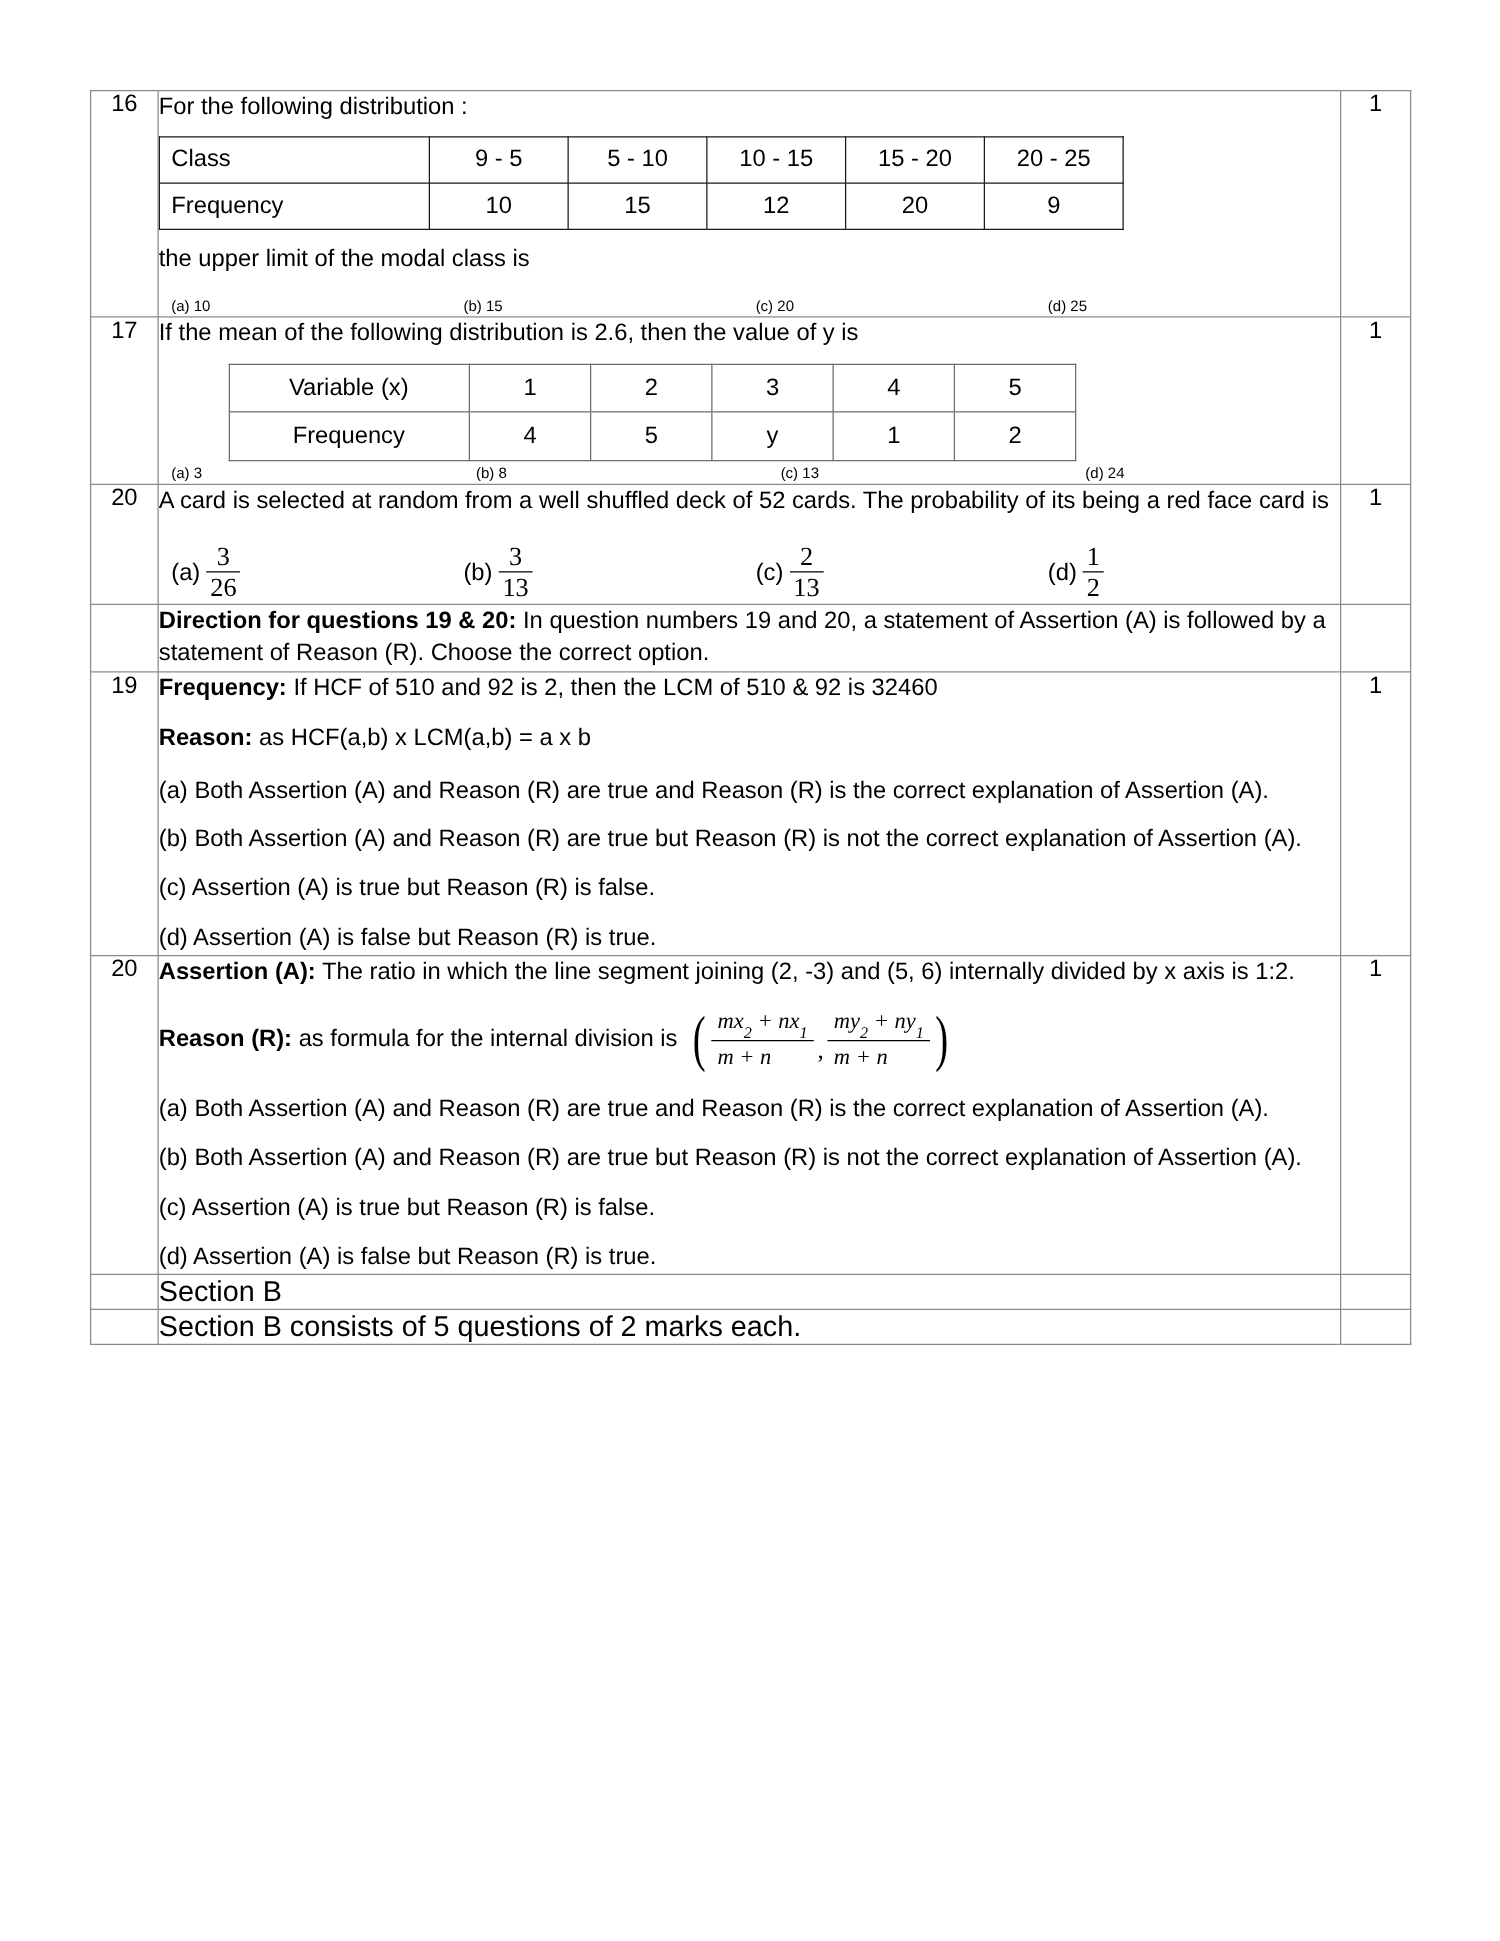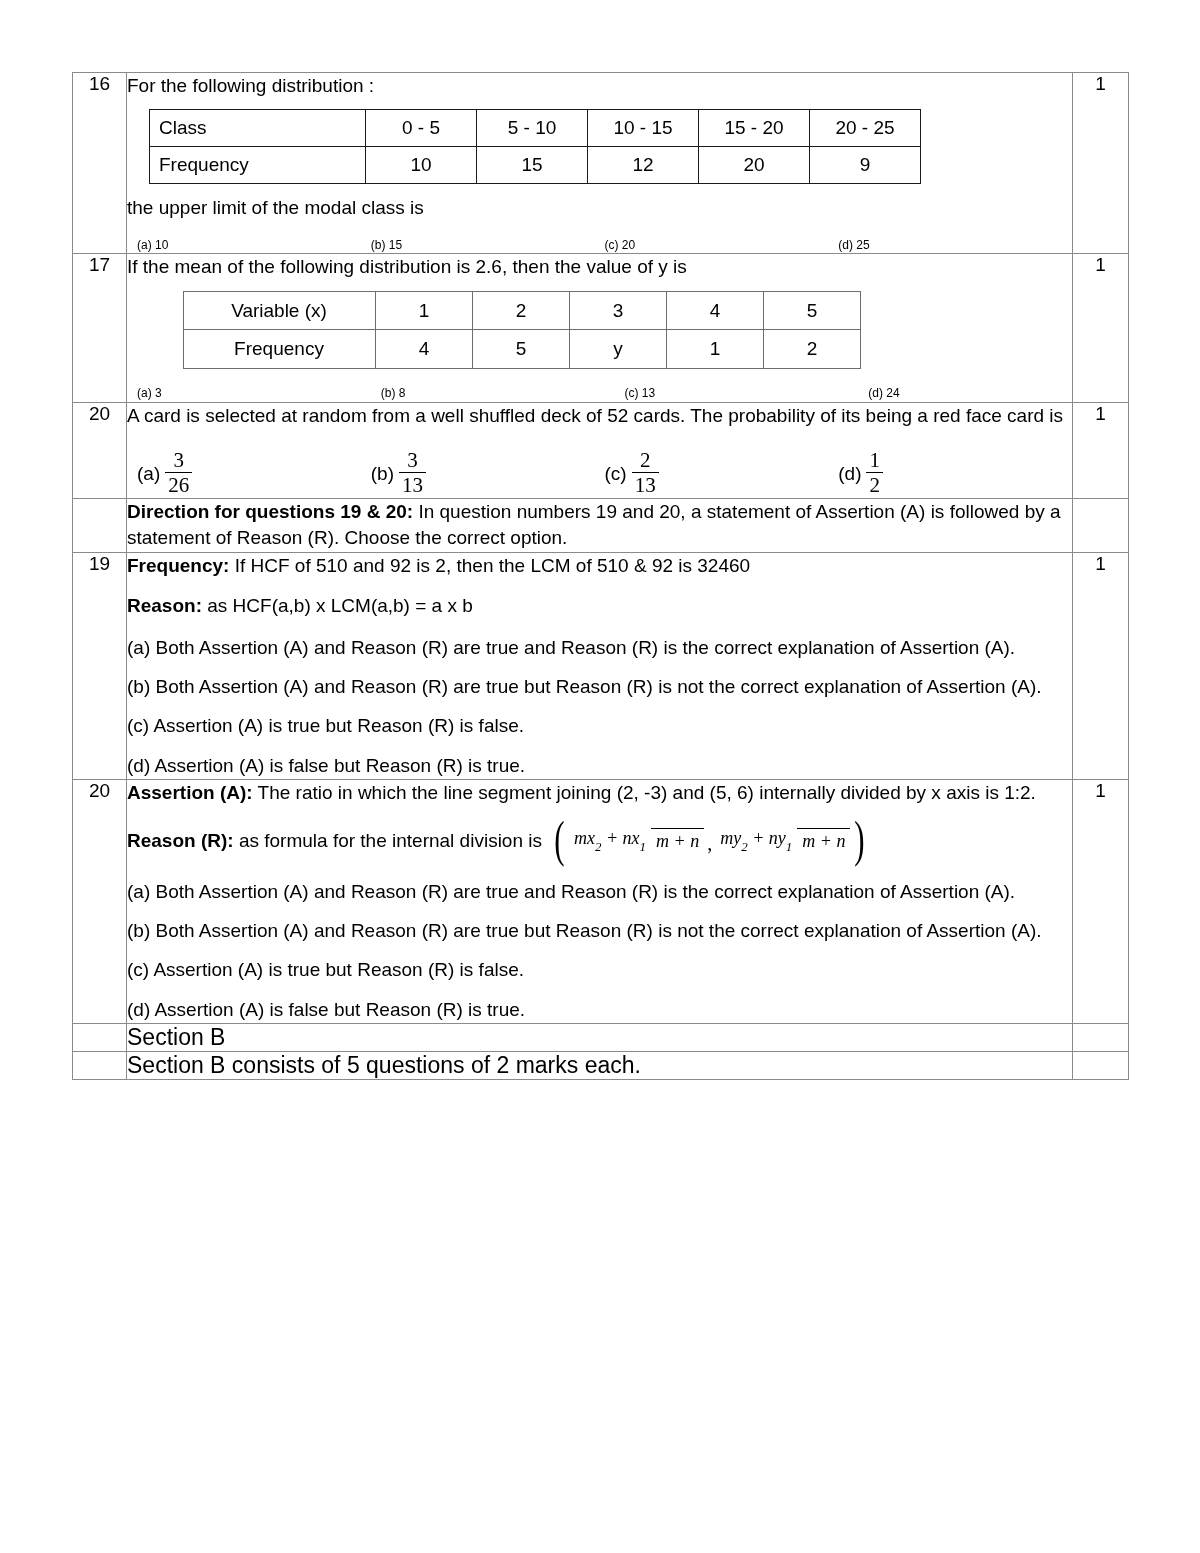--- a/index.html
+++ b/index.html
@@ -108,21 +108,21 @@
   }
   .frac .den {
     padding: 1px 3px 0 3px;
     border-top: 1.6px solid #000;
   }
 
   
   .dtable {
     border-collapse: collapse;
     margin-top: 10px;
-    margin-left: 22px;
+    margin-left: 0;
     font-size: 19px;
   }
   .dtable td {
     border: 1.7px solid #1a1a1a;
     padding: 6px 10px;
     text-align: center;
     line-height: 1.25;
     white-space: nowrap;
   }
   .dtable td.rowlabel {
@@ -163,21 +163,21 @@
     font-style: normal;
     font-family: "Liberation Serif", serif;
     line-height: 0.78;
     position: relative;
     top: -1px;
     transform: scaleX(0.62);
     display: inline-block;
   }
   .mfrac {
     display: inline-flex;
-    flex-direction: row;
+    flex-direction: column;
     font-size: 18px;
     line-height: 1.18;
     margin: 0 1px;
   }
   .mfrac .mnum { padding: 0 5px 2px 5px; white-space: nowrap; }
   .mfrac .mden { padding: 2px 5px 0 5px; border-top: 1.5px solid #000; white-space: nowrap; }
   .mcomma {
     font-style: normal;
     font-family: "Liberation Serif", serif;
     font-size: 20px;
@@ -216,21 +216,21 @@
 
       <tr>
         <td class="numcell">16</td>
         <td class="bodycell">
           <div class="qtext">For the following distribution :</div>
 
           <table class="dtable">
             <tbody>
               <tr>
                 <td class="rowlabel">Class</td>
-                <td class="datacell">0 - 5</td>
+                <td class="datacell">9 - 5</td>
                 <td class="datacell">5 - 10</td>
                 <td class="datacell">10 - 15</td>
                 <td class="datacell">15 - 20</td>
                 <td class="datacell">20 - 25</td>
               </tr>
               <tr>
                 <td class="rowlabel">Frequency</td>
                 <td class="datacell">10</td>
                 <td class="datacell">15</td>
                 <td class="datacell">12</td>
@@ -271,21 +271,21 @@
                 <td class="rowlabel">Frequency</td>
                 <td class="datacell">4</td>
                 <td class="datacell">5</td>
                 <td class="datacell">y</td>
                 <td class="datacell">1</td>
                 <td class="datacell">2</td>
               </tr>
             </tbody>
           </table>
 
-          <div class="options" style="margin-top:16px;gap:40px;">
+          <div class="options" style="margin-top:1px;gap:40px;">
             <div><span>(a)</span> <span>3</span></div>
             <div><span>(b)</span> <span>8</span></div>
             <div><span>(c)</span> <span>13</span></div>
             <div><span>(d)</span> <span>24</span></div>
           </div>
         </td>
         <td class="markscell">1</td>
       </tr>
 
       <tr>

